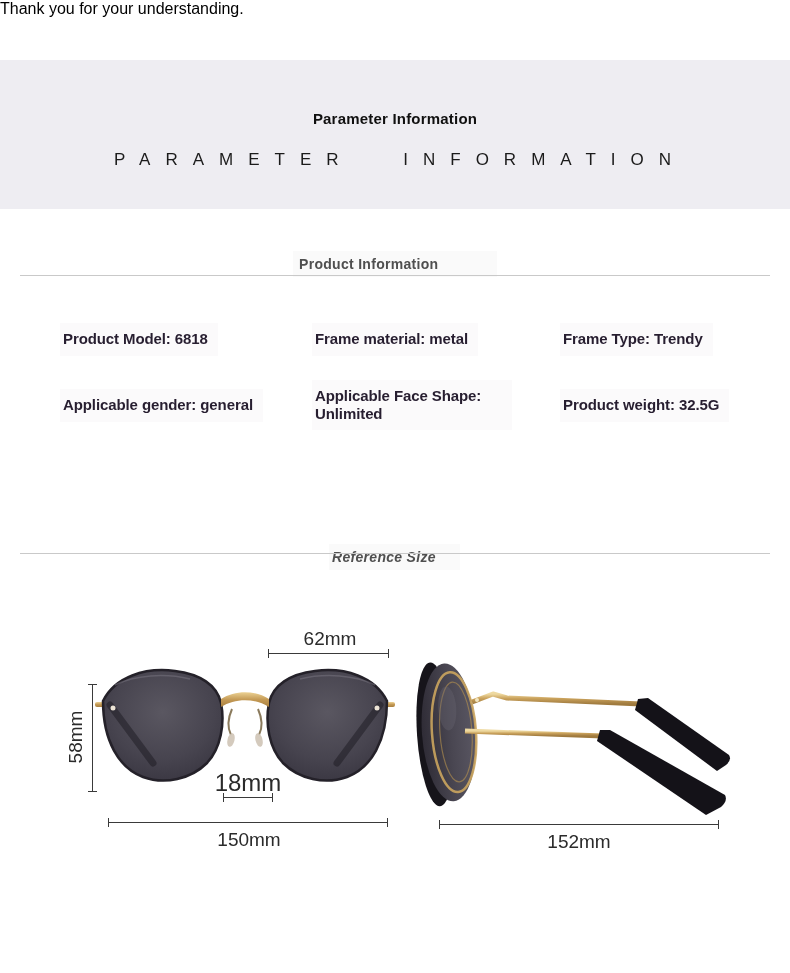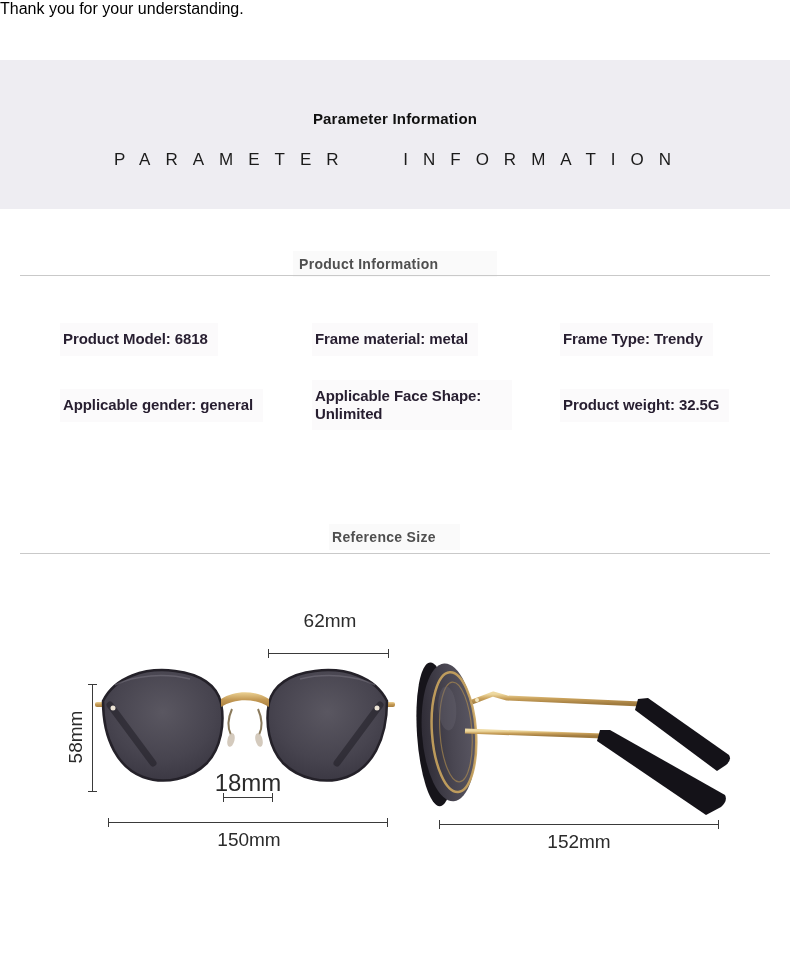--- a/index.html
+++ b/index.html
@@ -16,21 +16,21 @@
   .banner-subtitle { position:absolute; top:90px; left:0; width:100%; text-align:center;
                      font-size:17px; font-weight:500; color:#1b1b1b;
                      letter-spacing:15px; word-spacing:30px; padding-left:10px;
                      box-sizing:border-box; white-space:nowrap; }
 
   
   .sec-heading { position:absolute; background:#fafafa; color:var(--heading,#4f4f4f);
                  font-size:14px; font-weight:700; letter-spacing:.3px;
                  line-height:26px; height:26px; box-sizing:border-box; }
   .sec-heading.product { left:293px; top:239px; width:204px; padding-left:6px; }
-  .sec-heading.reference { left:329px; top:512px; width:131px; padding-left:3px; }
+  .sec-heading.reference { left:329px; top:532px; width:131px; padding-left:3px;font-style:italic; }
   .rule { position:absolute; left:20px; width:750px; height:1px;
           background:var(--divider,#c9c9c9); }
   .rule.r1 { top:275px; }
   .rule.r2 { top:553px; }
 
   
   .spec { position:absolute; font-size:15px; font-weight:700; color:var(--ink,#271e30);
           background:#fbfafb; padding:7px 10px 8px 3px; line-height:17.5px;
           letter-spacing:-.1px; white-space:nowrap; }
   .spec.wrap { white-space:normal; width:187px; }
@@ -144,21 +144,21 @@
 
     <path d="M57 64 L78 56 L92 60 L226 66" fill="none" stroke="url(#goldS)" stroke-width="5" stroke-linejoin="round"></path>
     <path d="M223 61 L233 60 L314 117 Q317 122 311 127 L302 133 L220 72 Z" fill="#141218"></path>
 
     <path d="M50 93 L188 98" fill="none" stroke="url(#goldS)" stroke-width="5"></path>
     <path d="M185 92 L195 92 L310 157 Q313 163 306 169 L291 177 L182 103 Z" fill="#141218"></path>
 
     <circle cx="62" cy="62" r="2" fill="#f3e6c0"></circle>
   </svg>
 
-  <div class="measure-label" style="left:330px; top:610px;">62mm</div>
+  <div class="measure-label" style="left:330px; top:628px;">62mm</div>
   <div class="bracket-h" style="left:268px; top:649px; width:121px;"></div>
 
   <div class="measure-label vertical" style="left:76px; top:737px;">58mm</div>
   <div class="bracket-v" style="left:88px; top:684px; height:108px;"></div>
 
   <div class="measure-label" style="left:248px; top:769px; font-size:24px;">18mm</div>
   <div class="bracket-h" style="left:223px; top:793px; width:50px;"></div>
 
   <div class="bracket-h" style="left:108px; top:818px; width:280px;"></div>
   <div class="measure-label" style="left:249px; top:829px;">150mm</div>

